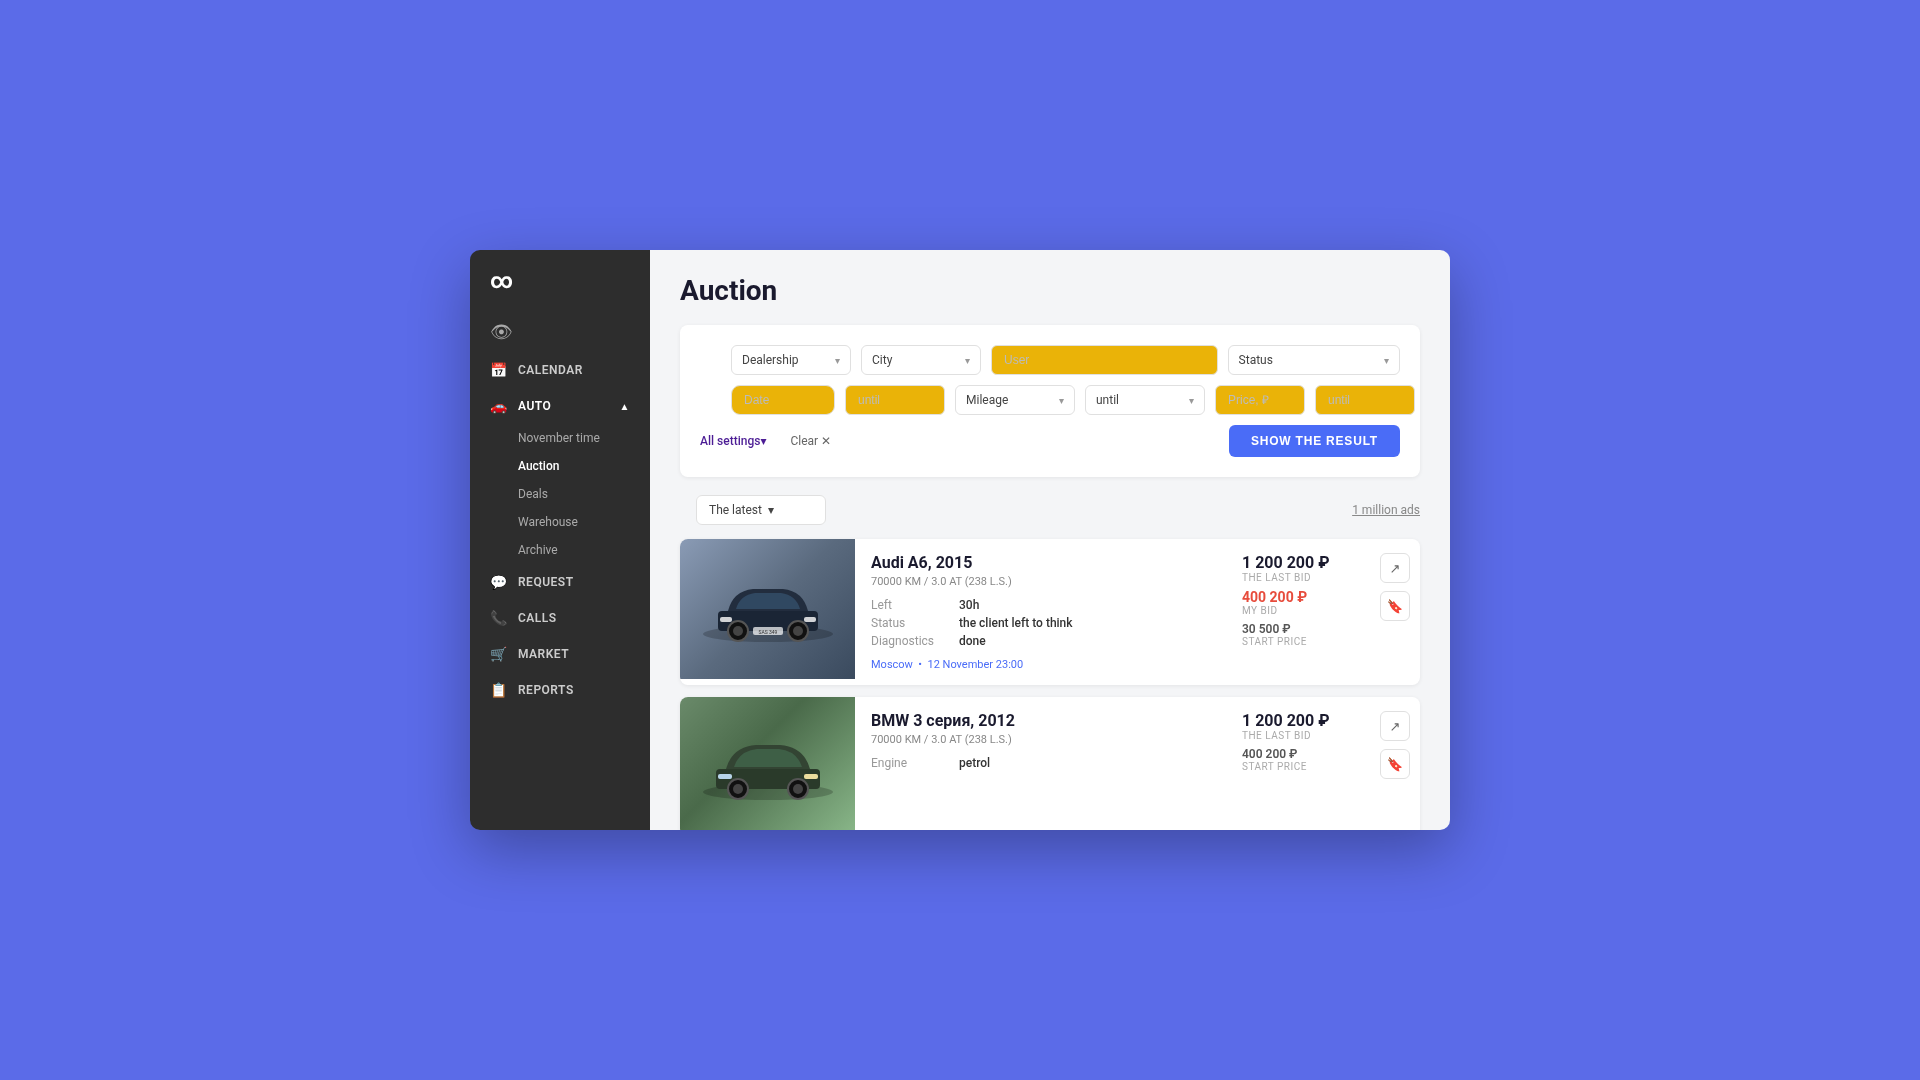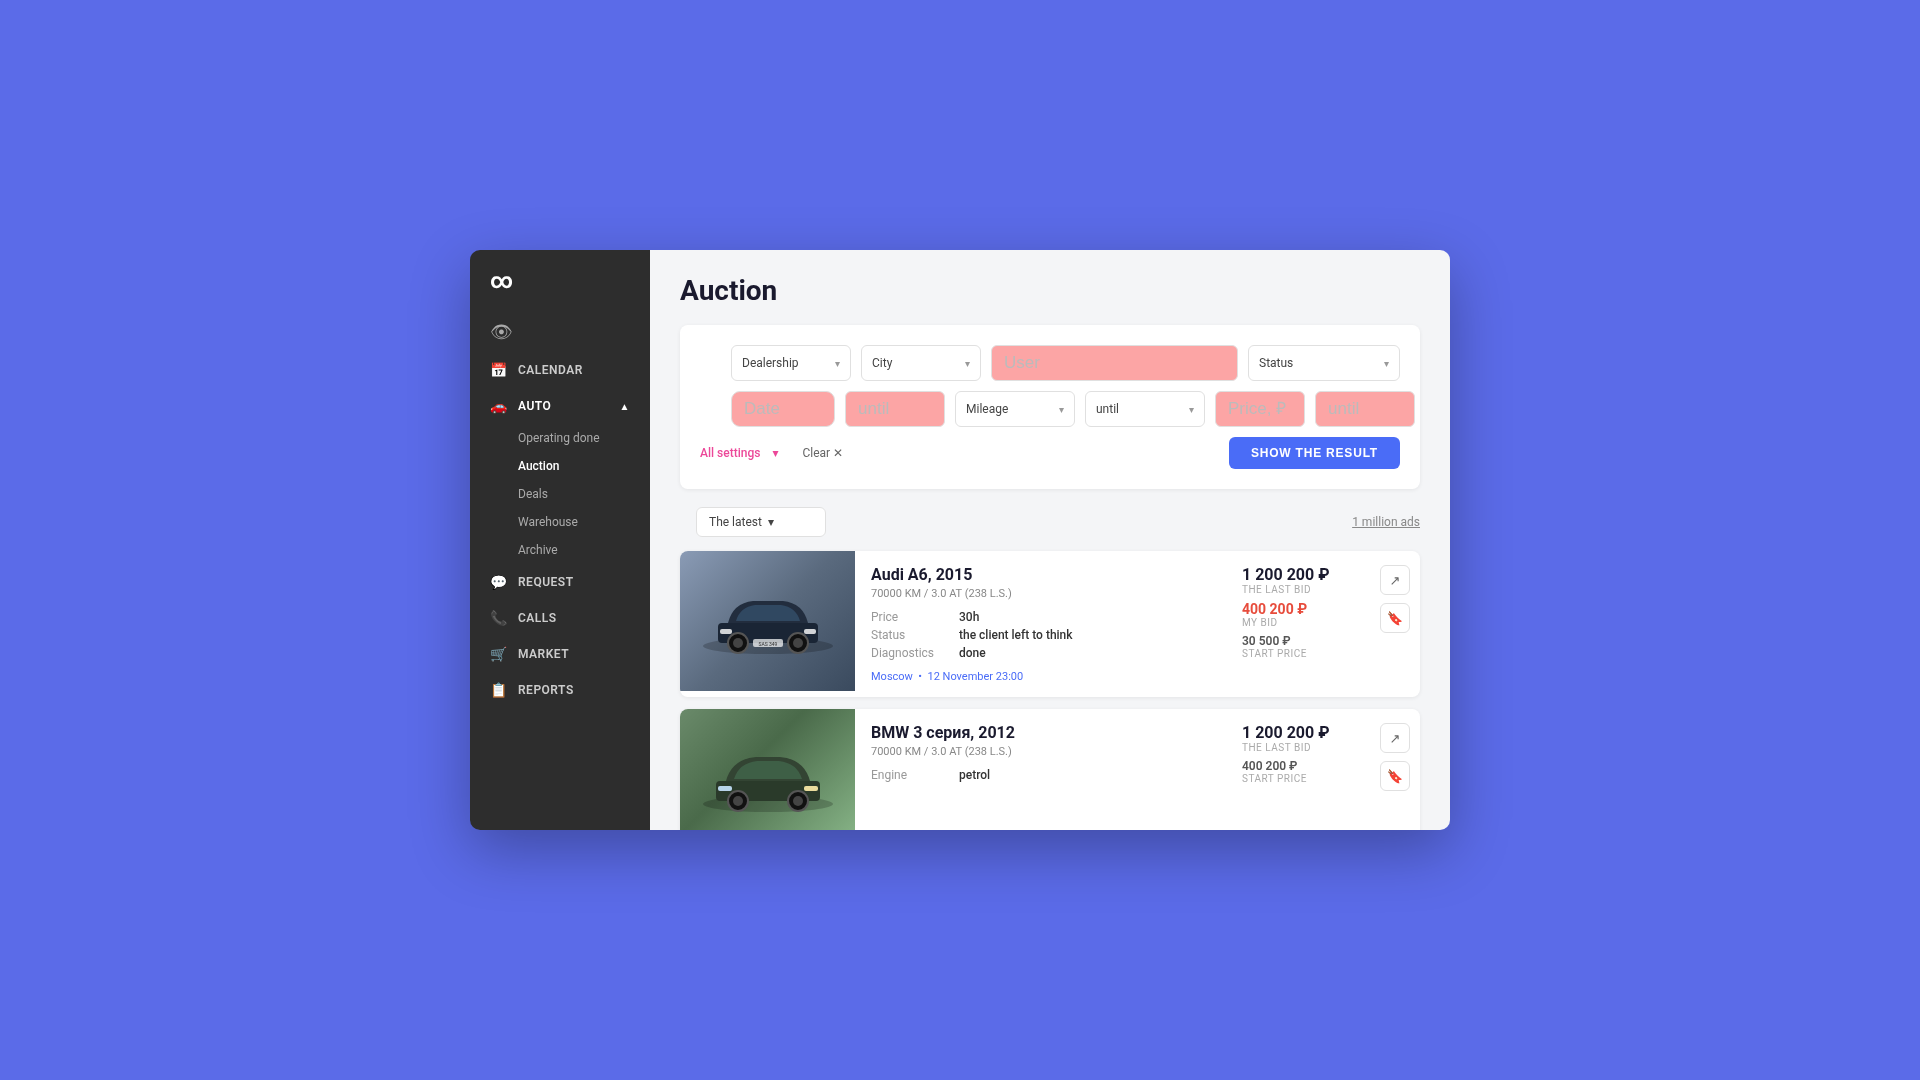--- a/index.html
+++ b/index.html
@@ -167,41 +167,41 @@
       align-items: center;
       cursor: pointer;
       gap: 8px;
       min-width: 120px;
     }
     .filter-select .chev { margin-left: auto; color: #999; font-size: 10px; }
     .filter-input {
       border: 1.5px solid #e0e0e0;
       border-radius: 6px;
       padding: 7px 12px;
-      font-size: 17px;
+      font-size: 12px;
       color: #444;
-      background: #fca5a5;
+      background: #eab308;
       flex: 1;
       outline: none;
     }
     .filter-input::placeholder { color: #bbb; }
     .filter-row-actions {
       display: flex;
       align-items: center;
       justify-content: space-between;
       margin-top: 4px;
     }
     .all-settings-btn {
-      color: #ec4899;
+      color: #4c1d95;
       font-size: 12px;
       font-weight: 500;
       cursor: pointer;
       display: flex;
       align-items: center;
-      gap: 12px;
+      gap: 0;
     }
     .clear-btn {
       color: #666;
       font-size: 12px;
       cursor: pointer;
       margin-left: 12px;
     }
     .show-result-btn {
       background: #4a6cf7;
       color: white;
@@ -379,21 +379,21 @@
         <span class="nav-icon">📅</span>
         <span>CALENDAR</span>
       </div>
 
       <div class="nav-item active">
         <span class="nav-icon">🚗</span>
         <span>AUTO</span>
         <span class="chevron">▲</span>
       </div>
       <div class="subnav">
-        <div class="subnav-item">Operating done</div>
+        <div class="subnav-item">November time</div>
         <div class="subnav-item active">Auction</div>
         <div class="subnav-item">Deals</div>
         <div class="subnav-item">Warehouse</div>
         <div class="subnav-item">Archive</div>
       </div>
 
       <div class="nav-item">
         <span class="nav-icon">💬</span>
         <span>REQUEST</span>
       </div>
@@ -492,21 +492,21 @@
             <rect x="106" y="48" width="12" height="5" rx="2" fill="#fff" opacity="0.8"></rect>
 
             <rect x="55" y="58" width="30" height="8" rx="2" fill="#fff" opacity="0.7"></rect>
             <text x="70" y="65" text-anchor="middle" font-size="5" fill="#333">SAS 349</text>
           </svg>
         </div>
         <div class="car-info">
           <div class="car-title">Audi A6, 2015</div>
           <div class="car-specs">70000 KM / 3.0 AT (238 L.S.)</div>
           <div class="car-details">
-            <span class="car-detail-label">Price</span>
+            <span class="car-detail-label">Left</span>
             <span class="car-detail-value">30h</span>
             <span class="car-detail-label">Status</span>
             <span class="car-detail-value">the client left to think</span>
             <span class="car-detail-label">Diagnostics</span>
             <span class="car-detail-value">done</span>
           </div>
           <div class="car-location">Moscow &nbsp;•&nbsp; 12 November 23:00</div>
         </div>
         <div class="car-pricing">
           <div class="last-bid-price">1 200 200 ₽</div>

